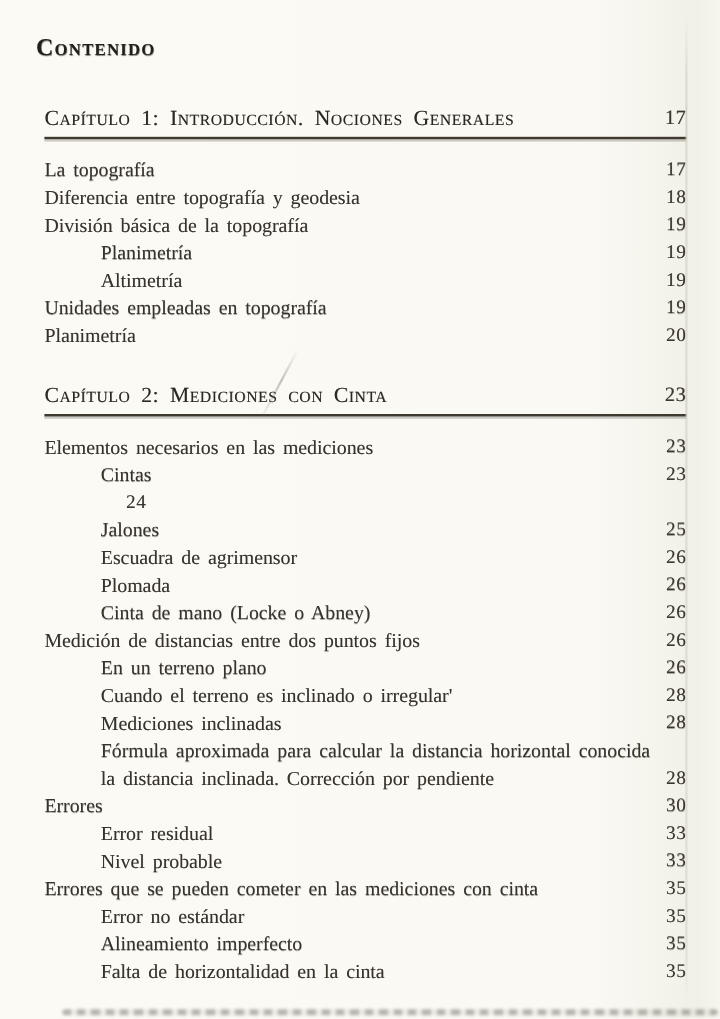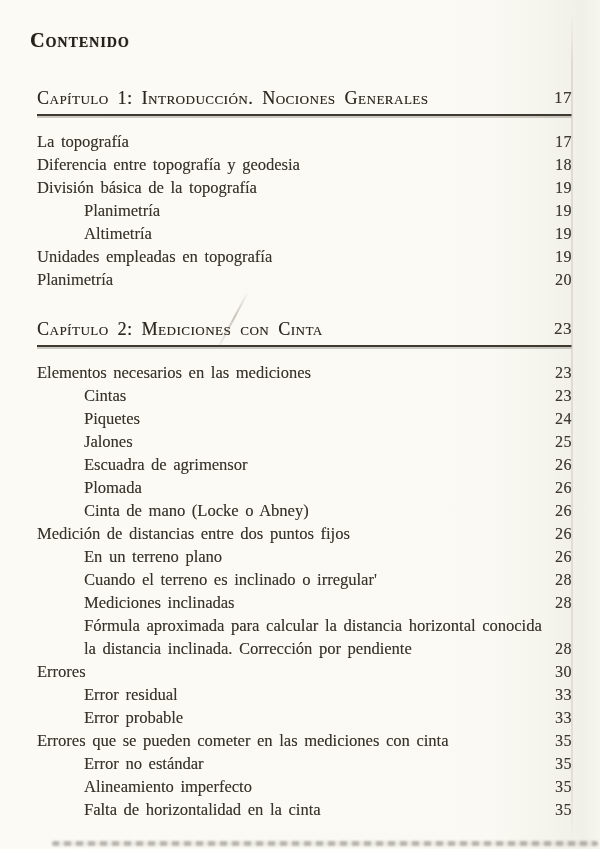--- a/index.html
+++ b/index.html
@@ -132,21 +132,20 @@
         <ul class="entries">
           <li class="entry indent-0">
             <span class="entry-label">Elementos necesarios en las mediciones</span>
             <span class="page-num">23</span>
           </li>
           <li class="entry indent-1">
             <span class="entry-label">Cintas</span>
             <span class="page-num">23</span>
           </li>
           <li class="entry indent-1">
-            <span class="entry-label">Piquetes</span>
             <span class="page-num">24</span>
           </li>
           <li class="entry indent-1">
             <span class="entry-label">Jalones</span>
             <span class="page-num">25</span>
           </li>
           <li class="entry indent-1">
             <span class="entry-label">Escuadra de agrimensor</span>
             <span class="page-num">26</span>
           </li>
@@ -183,21 +182,21 @@
           </li>
           <li class="entry indent-0">
             <span class="entry-label">Errores</span>
             <span class="page-num">30</span>
           </li>
           <li class="entry indent-1">
             <span class="entry-label">Error residual</span>
             <span class="page-num">33</span>
           </li>
           <li class="entry indent-1">
-            <span class="entry-label">Error probable</span>
+            <span class="entry-label">Nivel probable</span>
             <span class="page-num">33</span>
           </li>
           <li class="entry indent-0">
             <span class="entry-label">Errores que se pueden cometer en las mediciones con cinta</span>
             <span class="page-num">35</span>
           </li>
           <li class="entry indent-1">
             <span class="entry-label">Error no estándar</span>
             <span class="page-num">35</span>
           </li>

